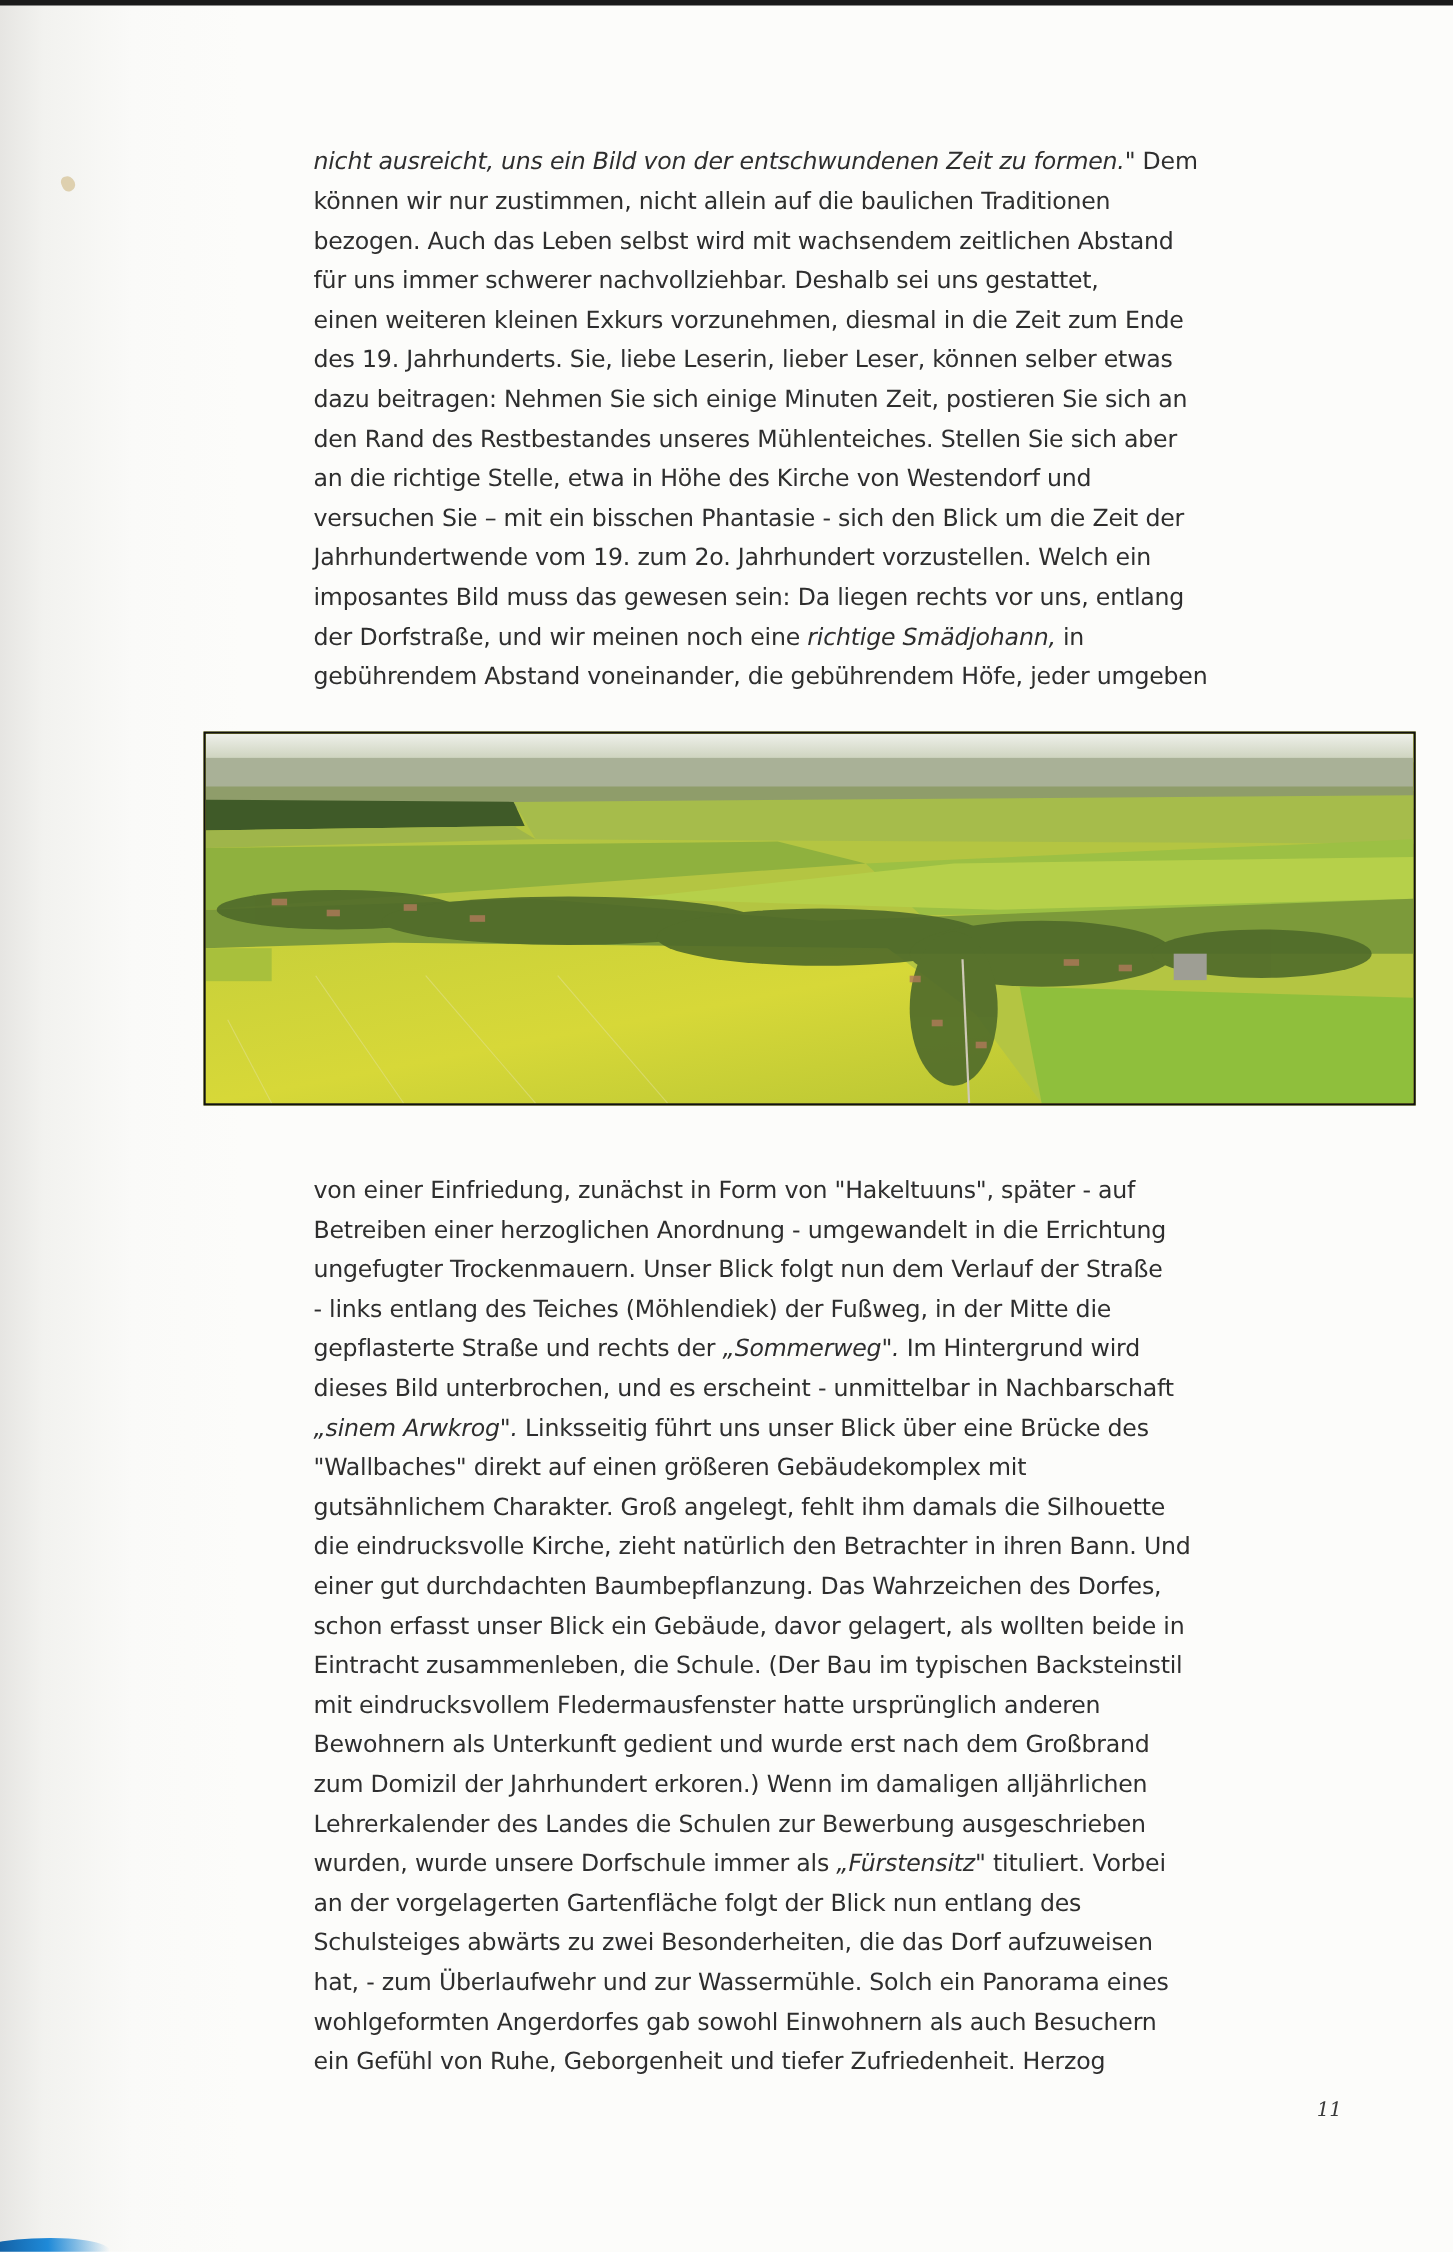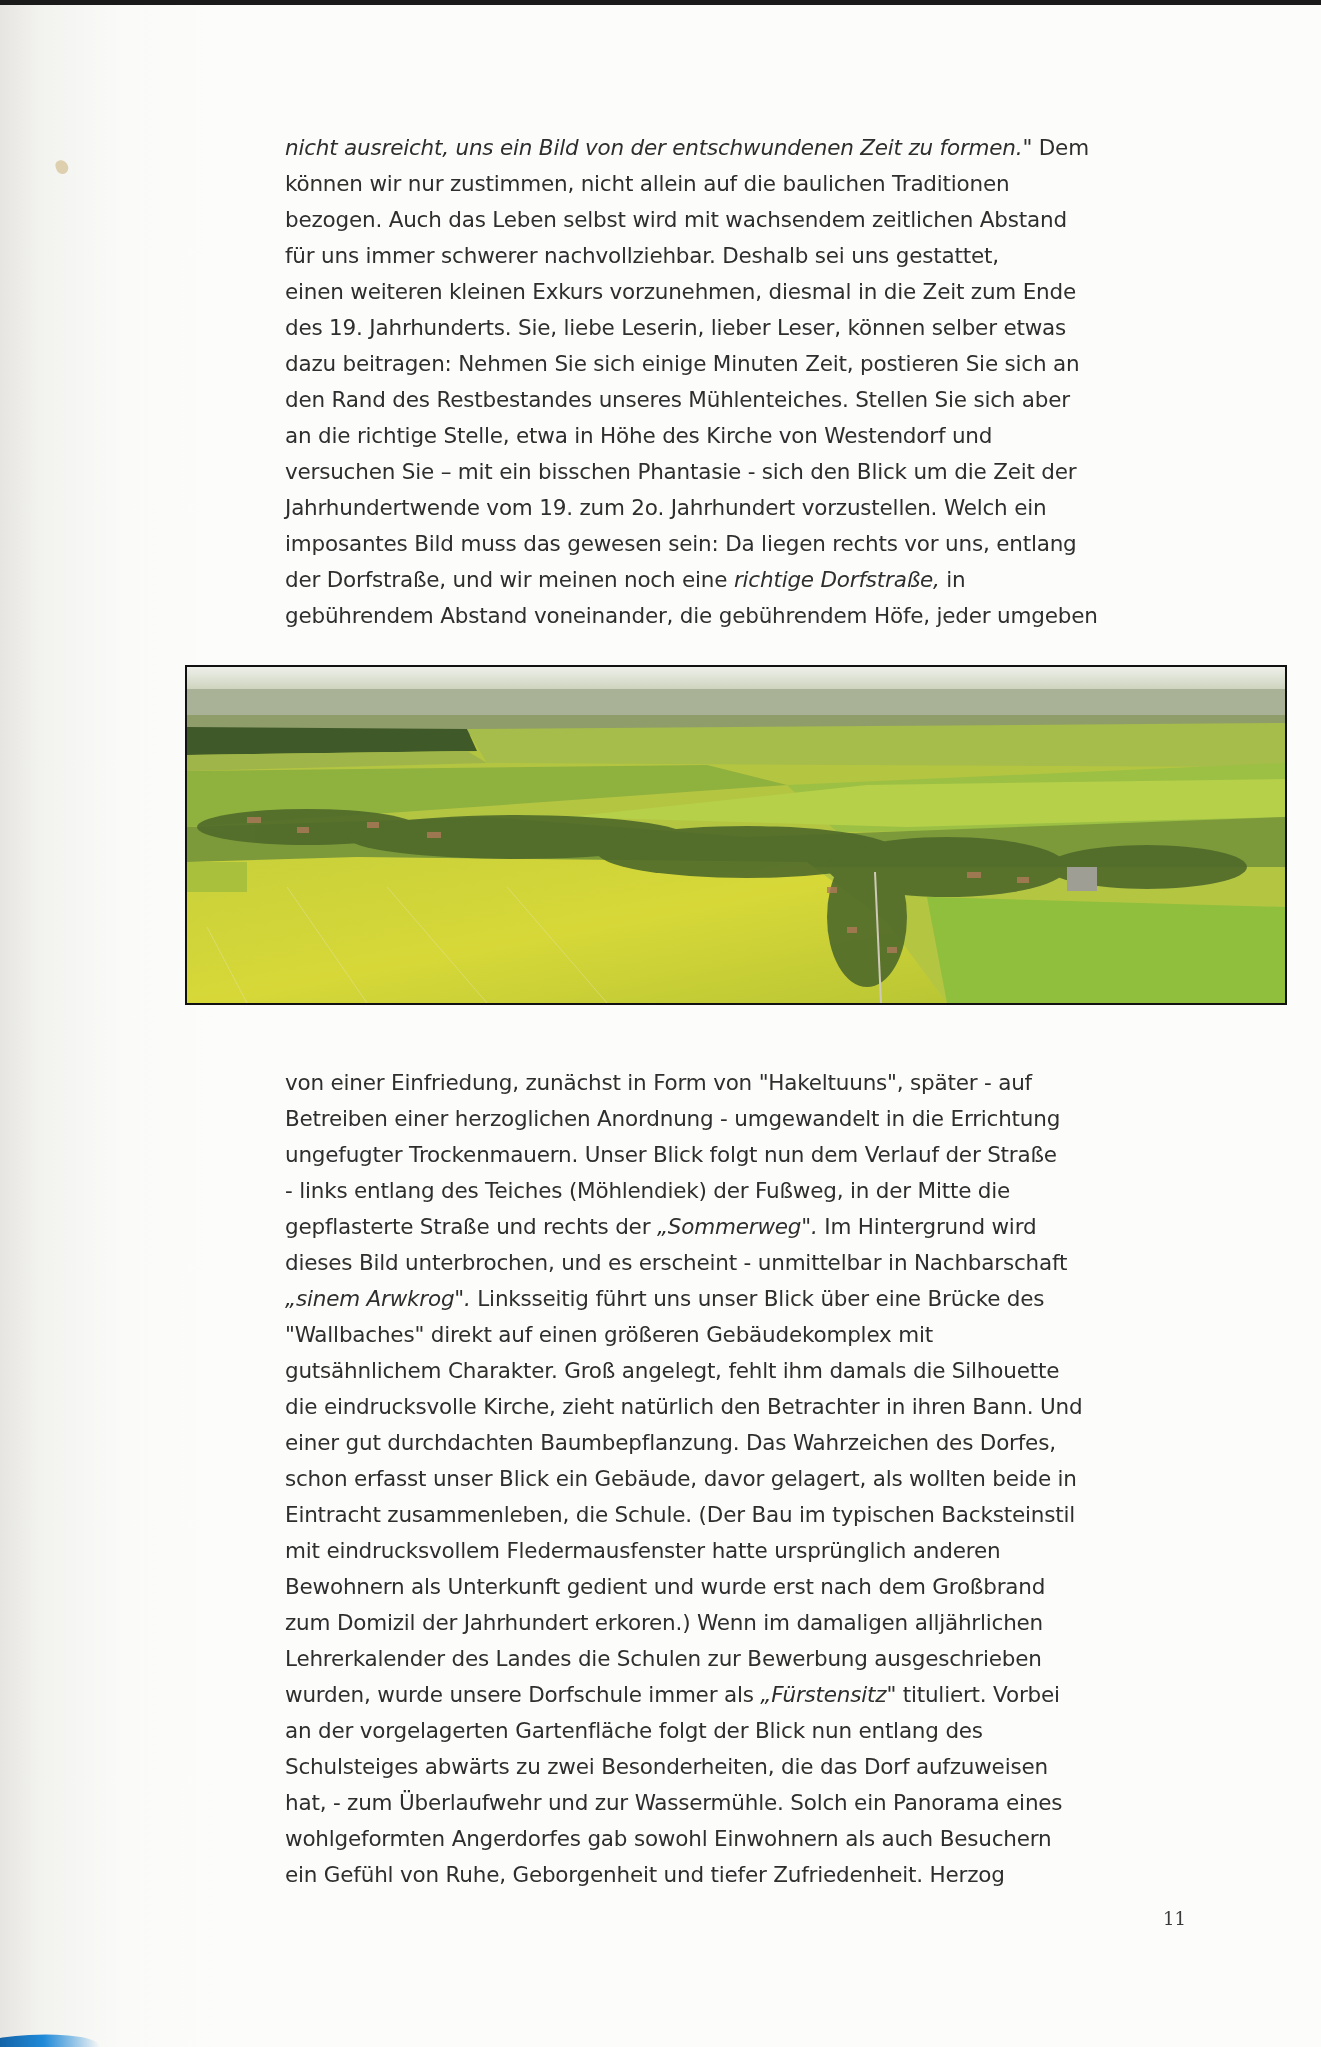--- a/index.html
+++ b/index.html
@@ -28,22 +28,23 @@
     font-size: 21.5px; color: #2e2e2e; letter-spacing: -0.2px;
     font-family: "DejaVu Sans", sans-serif;
   }
   .line i { font-style: italic; }
   .photo {
     position: absolute; left: 185px; top: 665px; width: 1098px; height: 336px;
     border: 2px solid #111; overflow: hidden; background: #c9cf3a;
   }
   .photo svg { display: block; width: 100%; height: 100%; }
   .page-number {
-    position: absolute; left: 1163px; top: 1908px; font-size: 18px; color: #3a3a3a;
+    position: absolute; left: 1197px; top: 1908px; font-size: 18px; color: #3a3a3a;
     font-family: "DejaVu Serif", serif;
+    font-style: italic;
   }
 </style>
 </head>
 <body>
 
 <div class="page">
   <div class="top-border"></div>
   <div class="speck"></div>
 
   <div class="text-block upper" id="upper">
@@ -52,21 +53,21 @@
       <div class="line"><span>bezogen. Auch das Leben selbst wird mit wachsendem zeitlichen Abstand</span></div>
       <div class="line"><span>für uns immer schwerer nachvollziehbar.  Deshalb sei uns gestattet,</span></div>
       <div class="line"><span>einen weiteren kleinen Exkurs vorzunehmen, diesmal in die Zeit zum Ende</span></div>
       <div class="line"><span>des 19. Jahrhunderts. Sie, liebe Leserin, lieber Leser, können selber etwas</span></div>
       <div class="line"><span>dazu beitragen:  Nehmen Sie sich einige Minuten Zeit, postieren Sie sich an</span></div>
       <div class="line"><span>den Rand des Restbestandes unseres Mühlenteiches. Stellen Sie sich aber</span></div>
       <div class="line"><span>an die richtige Stelle, etwa in Höhe des Kirche von Westendorf und</span></div>
       <div class="line"><span>versuchen Sie – mit ein bisschen Phantasie -  sich den Blick um die Zeit der</span></div>
       <div class="line"><span>Jahrhundertwende vom 19. zum 2o. Jahrhundert vorzustellen. Welch ein</span></div>
       <div class="line"><span>imposantes Bild muss das gewesen sein: Da liegen rechts vor uns, entlang</span></div>
-      <div class="line"><span>der Dorfstraße, und wir meinen noch eine </span><i>richtige Dorfstraße,</i><span> in</span></div>
+      <div class="line"><span>der Dorfstraße, und wir meinen noch eine </span><i>richtige Smädjohann,</i><span> in</span></div>
       <div class="line"><span>gebührendem Abstand voneinander, die gebührendem Höfe, jeder umgeben</span></div>
     </div>
 
   <div class="photo">
     <svg viewBox="0 0 1098 336" preserveAspectRatio="none">
       <defs>
         <linearGradient id="sky" x1="0" y1="0" x2="0" y2="1">
           <stop offset="0" stop-color="#eef0ea"></stop>
           <stop offset="1" stop-color="#c9cfb8"></stop>
         </linearGradient>

